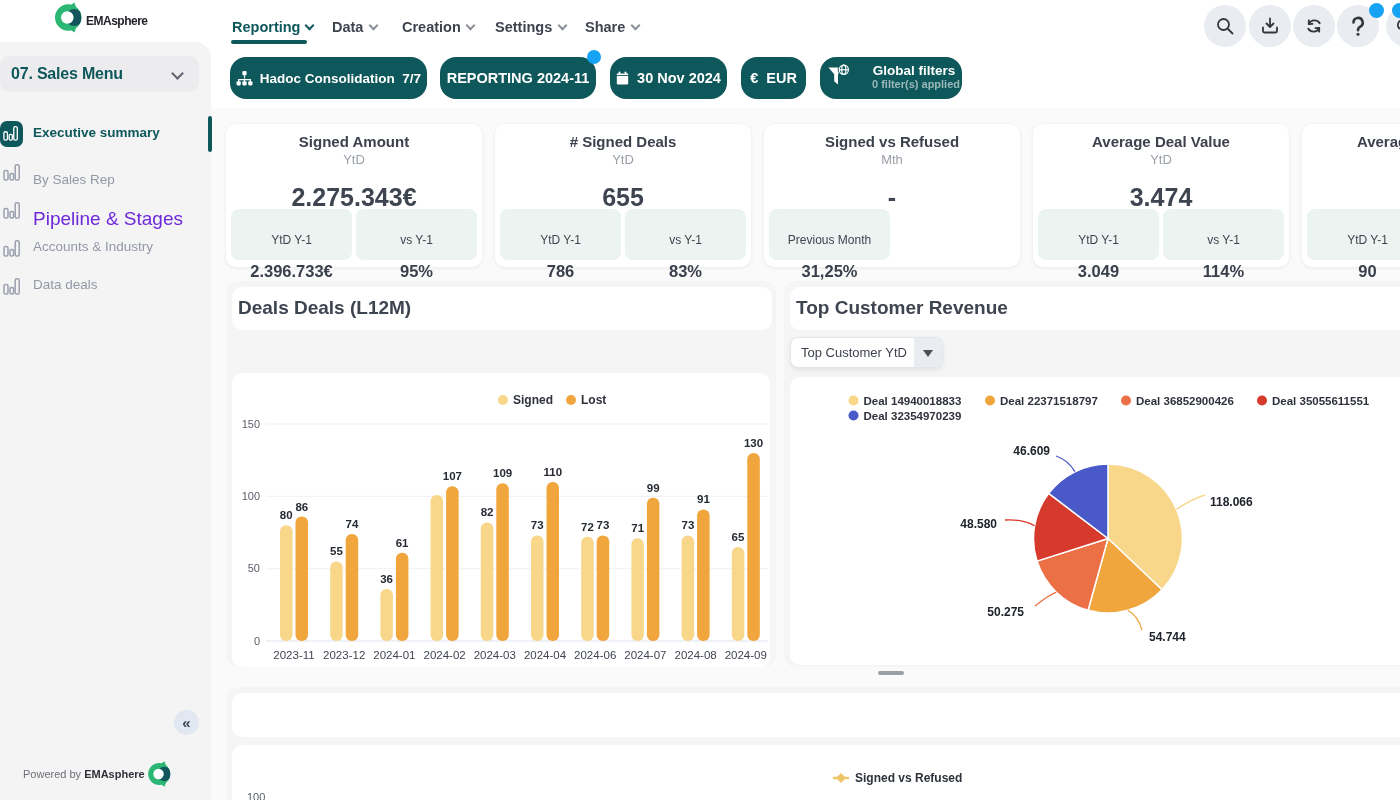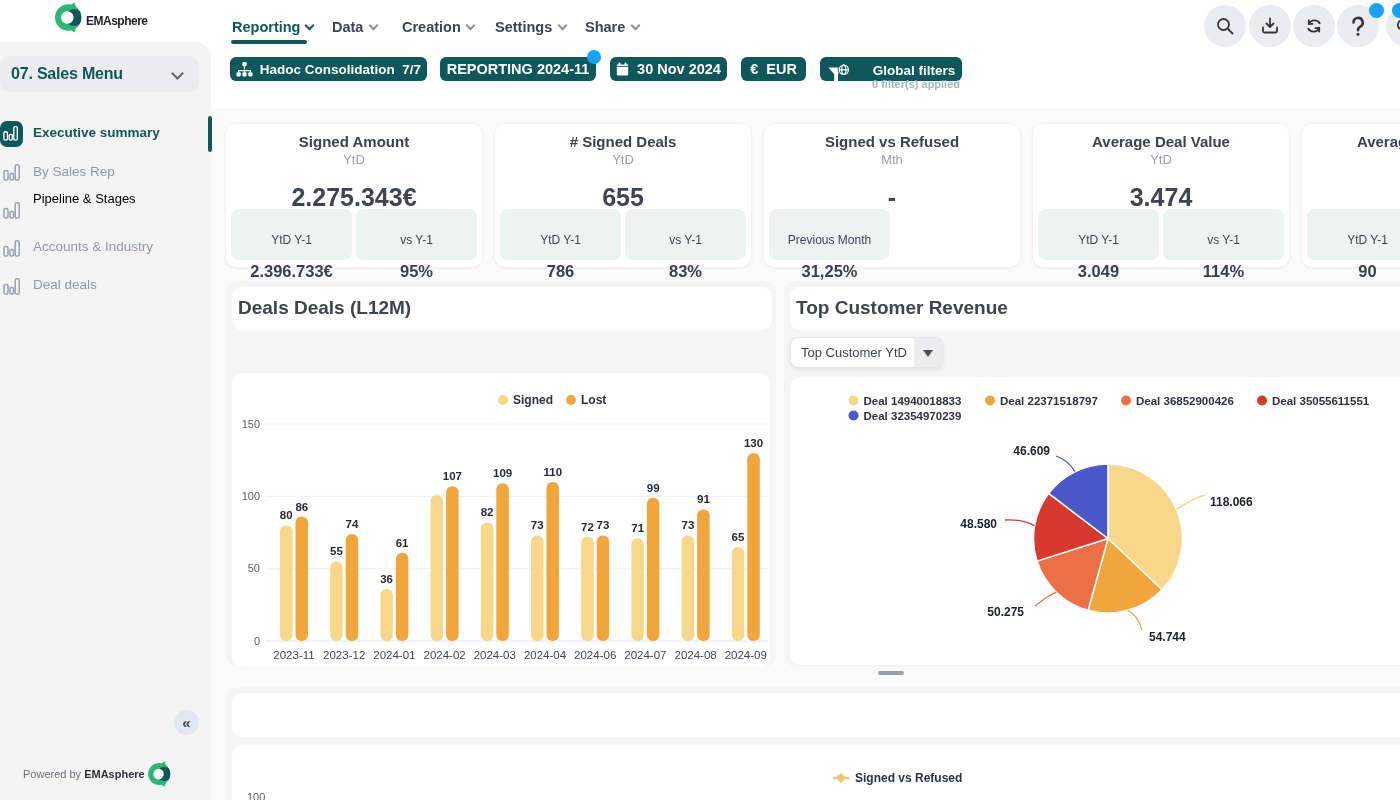--- a/index.html
+++ b/index.html
@@ -1,19 +1,19 @@
 <!DOCTYPE html>
 <html><head><meta charset="utf-8"><style>
 * {margin:0;padding:0;box-sizing:border-box}
 body {font-family:"Liberation Sans",sans-serif;width:1400px;height:800px;overflow:hidden;background:#fff}
 #app {position:relative;width:1400px;height:800px;overflow:hidden}
 .abs {position:absolute}
 .main-bg {position:absolute;left:211px;top:108px;width:1189px;height:692px;background:#fafafb}
 .sidebar {position:absolute;left:0;top:42px;width:211px;height:758px;background:#f4f4f5;border-radius:0 16px 0 0}
-.tealbtn {position:absolute;top:57px;height:24px;background:#0e575b;border-radius:6px;color:#fff;font-weight:bold;font-size:14.5px;display:flex;align-items:center;justify-content:center;white-space:nowrap}
+.tealbtn {position:absolute;top:57px;height:42px;background:#0e575b;border-radius:16px;color:#fff;font-weight:bold;font-size:14.5px;display:flex;align-items:center;justify-content:center;white-space:nowrap}
 .kcard {position:absolute;top:124px;width:256px;height:143px;background:#fff;border-radius:10px;box-shadow:0 1px 4px rgba(0,0,0,.07);text-align:center}
 .kt {margin-top:9px;font-size:15px;font-weight:bold;color:#3c414d}
 .kp {font-size:13px;color:#9aa0a8;margin-top:2px}
 .kv {font-size:25px;font-weight:bold;color:#3f4550;margin-top:16px}
 .kbox {position:absolute;top:85px;width:121px;height:51px;background:#ecf4f1;border-radius:8px}
 .kbl {font-size:12px;color:#3e4450;margin-top:24px}
 .kbv {font-size:16.5px;font-weight:bold;color:#3a404b;margin-top:15px}
 .sect {position:absolute;background:#f5f5f6;border-radius:12px}
 .tbar {position:absolute;background:#fff;border-radius:10px}
 .ttl {position:absolute;font-size:19px;font-weight:bold;color:#3e4450}
@@ -87,39 +87,39 @@
       <rect x="7" y="9.5" width="3.6" height="6.5" rx="1.5"></rect>
       <rect x="12.2" y="0.8" width="4" height="15.2" rx="1.6"></rect>
     </svg>
 <div style="position:absolute;left:33px;top:125px;font-size:13.5px;font-weight:bold;color:#0e575b">Executive summary</div>
 <div style="position:absolute;left:208px;top:116px;width:3.5px;height:36px;background:#0e575b;border-radius:2px"></div>
 <div style="position:absolute;left:3px;top:163.5px"><svg width="17" height="17" viewBox="0 0 17 17" fill="none" stroke="#9aa0ad" stroke-width="1.5">
         <rect x="1" y="6.5" width="4" height="9.5" rx="1.6"></rect>
         <rect x="7" y="9.5" width="3.6" height="6.5" rx="1.5"></rect>
         <rect x="12.2" y="0.8" width="4" height="15.2" rx="1.6"></rect>
       </svg></div>
-<div style="position:absolute;left:33px;top:164px;font-size:13.5px;color:#9298a6">By Sales Rep</div>
+<div style="position:absolute;left:33px;top:172px;font-size:13.5px;color:#9298a6">By Sales Rep</div>
 <div style="position:absolute;left:3px;top:201.5px"><svg width="17" height="17" viewBox="0 0 17 17" fill="none" stroke="#9aa0ad" stroke-width="1.5">
         <rect x="1" y="6.5" width="4" height="9.5" rx="1.6"></rect>
         <rect x="7" y="9.5" width="3.6" height="6.5" rx="1.5"></rect>
         <rect x="12.2" y="0.8" width="4" height="15.2" rx="1.6"></rect>
       </svg></div>
-<div style="position:absolute;left:33px;top:191px;font-size:13px;color:#000000">Pipeline &amp; Stages</div>
+<div style="position:absolute;left:33px;top:208px;font-size:19px;color:#6d28d9">Pipeline &amp; Stages</div>
 <div style="position:absolute;left:3px;top:239.5px"><svg width="17" height="17" viewBox="0 0 17 17" fill="none" stroke="#9aa0ad" stroke-width="1.5">
         <rect x="1" y="6.5" width="4" height="9.5" rx="1.6"></rect>
         <rect x="7" y="9.5" width="3.6" height="6.5" rx="1.5"></rect>
         <rect x="12.2" y="0.8" width="4" height="15.2" rx="1.6"></rect>
       </svg></div>
 <div style="position:absolute;left:33px;top:239px;font-size:13.5px;color:#9298a6">Accounts &amp; Industry</div>
 <div style="position:absolute;left:3px;top:277.5px"><svg width="17" height="17" viewBox="0 0 17 17" fill="none" stroke="#9aa0ad" stroke-width="1.5">
         <rect x="1" y="6.5" width="4" height="9.5" rx="1.6"></rect>
         <rect x="7" y="9.5" width="3.6" height="6.5" rx="1.5"></rect>
         <rect x="12.2" y="0.8" width="4" height="15.2" rx="1.6"></rect>
       </svg></div>
-<div style="position:absolute;left:33px;top:277px;font-size:13.5px;color:#9298a6">Deal deals</div>
+<div style="position:absolute;left:33px;top:277px;font-size:13.5px;color:#9298a6">Data deals</div>
 <div class="abs" style="left:174px;top:710px;width:25px;height:25px;border-radius:50%;background:#e2e8f1;text-align:center;line-height:25px;font-weight:bold;color:#3d4758;font-size:15px">«</div>
 <div class="abs" style="left:23px;top:768px;font-size:11px;color:#6c6f76">Powered by <b style="color:#2f3138">EMAsphere</b></div>
 <svg style="position:absolute;left:148px;top:761px" width="23" height="26" viewBox="0 0 27 31">
 <defs>
         <clipPath id="ring2">
           <path d="M13.2,2.3 a13.2,13.2 0 1 0 0.001,0 Z M12.3,9.3 a6.2,6.2 0 1 1 -0.001,0 Z" clip-rule="evenodd"></path>
         </clipPath>
       </defs>
 <polygon points="13,5 19.5,0.4 21.8,7.5" fill="#2bb573"></polygon>
 <polygon points="13,26 19.5,30.6 21.8,23.5" fill="#2bb573"></polygon>

